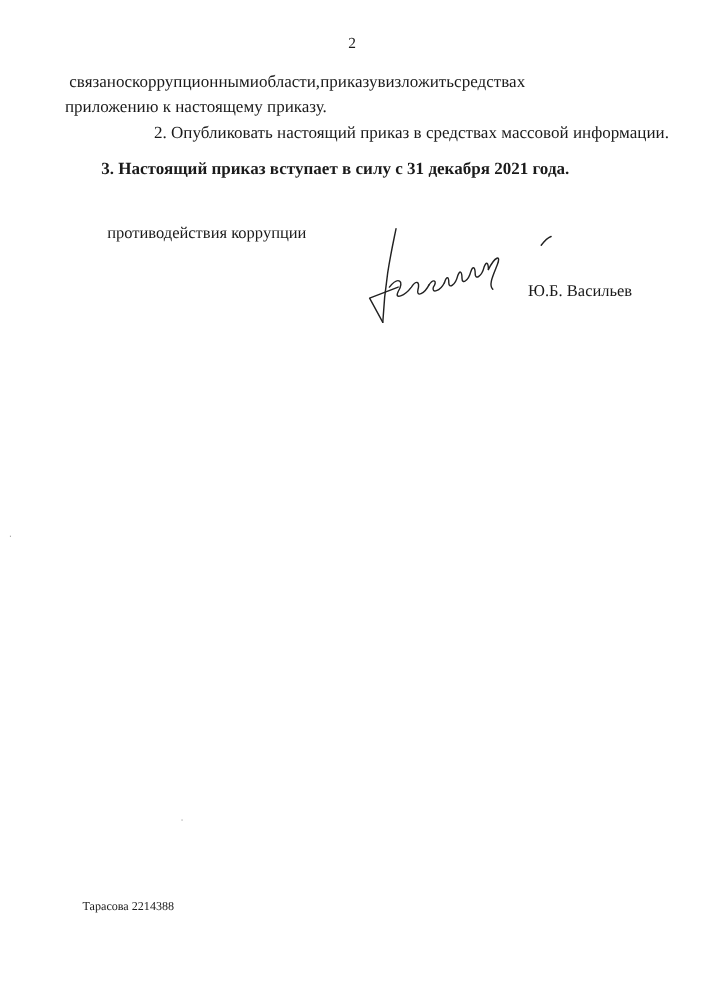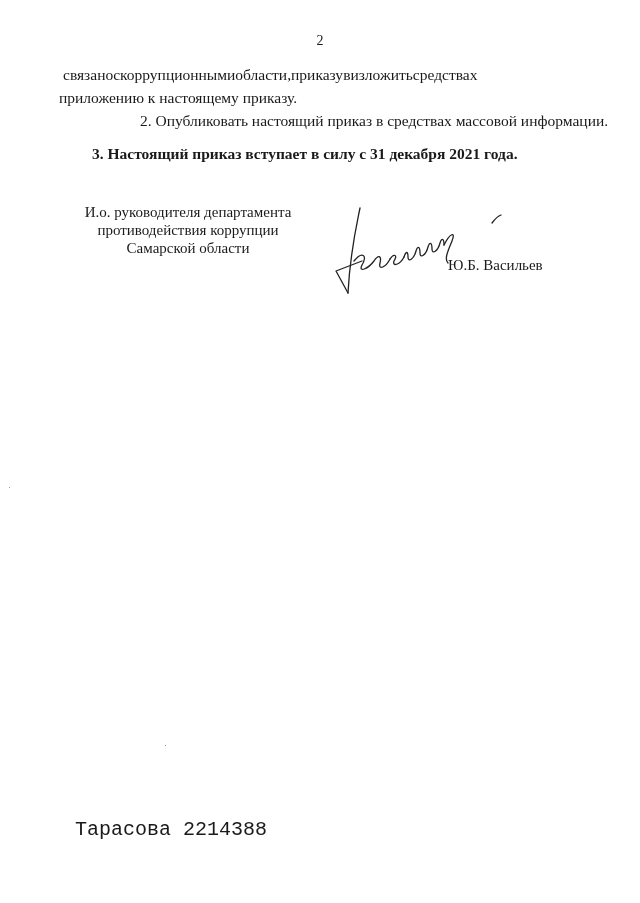--- a/index.html
+++ b/index.html
@@ -7,22 +7,22 @@
          font-family:"Liberation Serif", serif; color:#1a1a1a; }
   .abs { position:absolute; white-space:nowrap; }
   .page-num { left:0; width:640px; top:33px; text-align:center; font-size:14px; }
   .line { font-size:15.5px; }
   .just { left:63px; width:491px; top:66px; display:flex; justify-content:flex-start; }
   .l2 { left:59px; top:89px; }
   .l3 { left:92px; top:112px;margin-left:48px; }
   .l4 { left:92px; top:145px;font-weight:bold; }
   .sig-block { left:70px; top:203px; width:236px; text-align:center; font-size:15px; line-height:18px; white-space:normal; }
   .signature { left:332px; top:203px; }
-  .sig-name { left:448px; top:257px; font-size:15px; }
-  .executor { left:75px; top:818px; font-size:20px;font-family:Liberation Mono, monospace; }
+  .sig-name { left:480px; top:257px; font-size:15px; }
+  .executor { left:75px; top:818px; font-size:11px; }
   .dot { width:1px; height:1px; background:#999; }
 </style>
 </head>
 <body>
 
 <div class="abs page-num">2</div>
 
 <div class="abs line just">
   <span>связано</span>
   <span>с</span>
@@ -31,23 +31,21 @@
   <span>приказу</span>
   <span>в</span>
   <span>изложить</span>
   <span>средствах</span>
 </div>
 <div class="abs line l2">приложению к настоящему приказу.</div>
 <div class="abs line l3">2. Опубликовать настоящий приказ в средствах массовой информации.</div>
 <div class="abs line l4">3. Настоящий приказ вступает в силу с 31 декабря 2021 года.</div>
 
 <div class="abs sig-block">
-  <div>И.о. руководителя департамента</div>
   <div>противодействия коррупции</div>
-  <div>Самарской области</div>
 </div>
 
 <div class="abs signature">
   <svg width="180" height="95" viewBox="0 0 180 95" fill="none" stroke="#222" stroke-width="1.3" stroke-linecap="round" stroke-linejoin="round">
     <path d="M28 5 C 24 25, 18 50, 16 90"></path>
     <path d="M16 90 L 4 68 L 30 58"></path>
     <path d="M22 58 C 30 48, 36 52, 30 62 C 26 70, 36 66, 42 58 C 46 52, 50 52, 48 60 C 46 68, 54 64, 58 56"></path>
     <path d="M58 56 C 62 50, 66 52, 62 58 C 60 64, 68 62, 72 54"></path>
     <path d="M72 54 C 74 48, 76 48, 76 54 C 76 60, 82 56, 84 48 C 86 42, 88 44, 88 50 C 88 56, 94 52, 96 44 C 98 38, 100 40, 100 46 C 100 52, 106 48, 108 40 C 110 34, 112 36, 112 42"></path>
     <path d="M112 42 C 118 30, 124 28, 120 38 C 116 48, 112 56, 116 60"></path>

